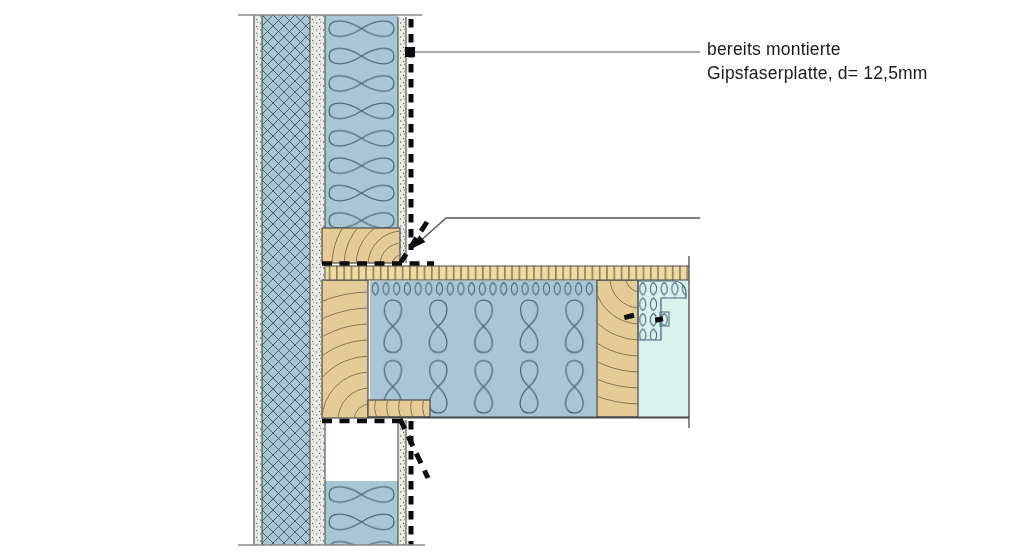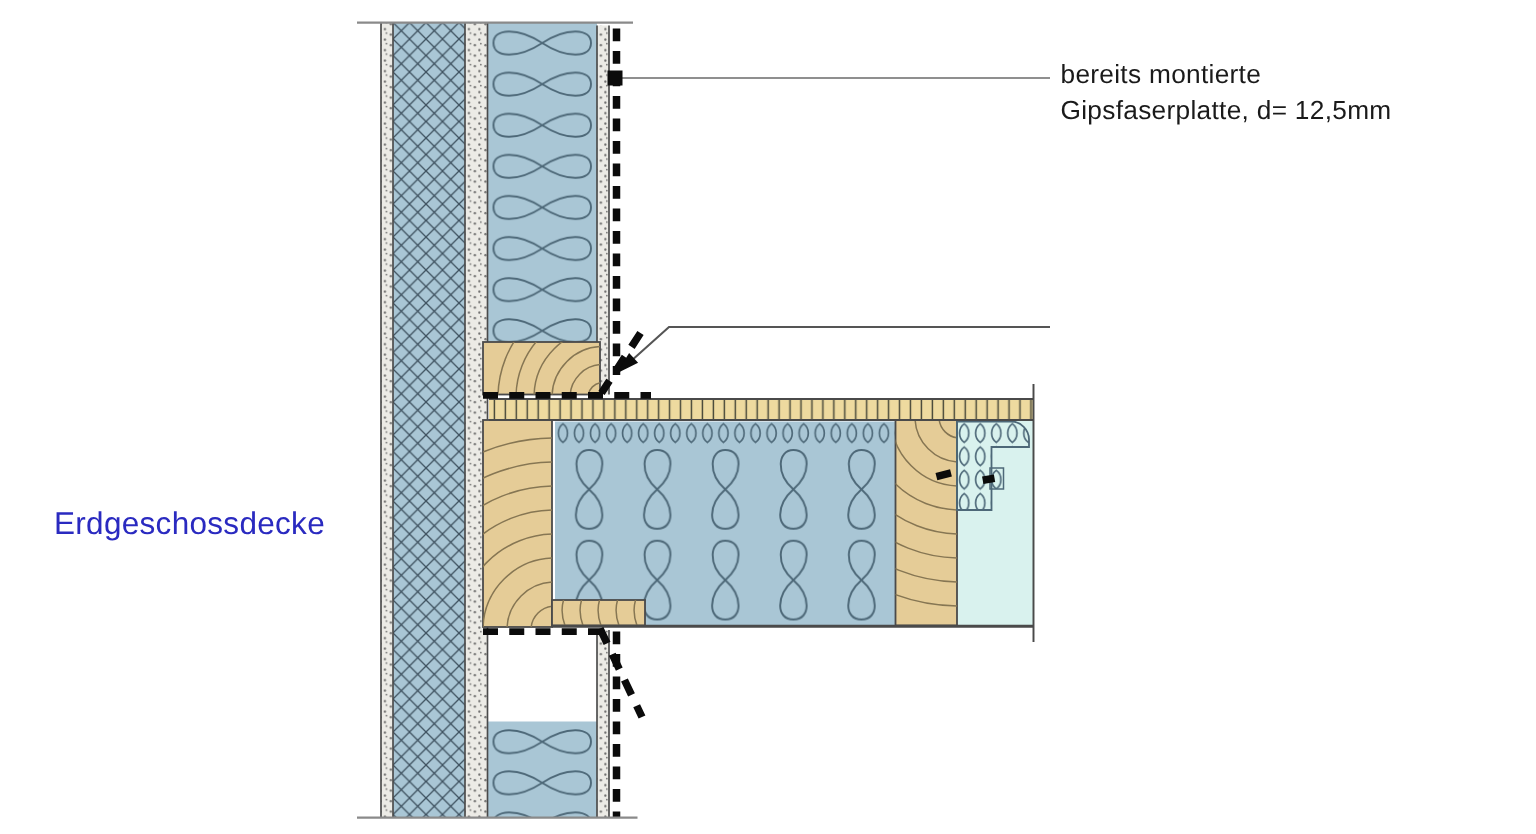--- a/index.html
+++ b/index.html
@@ -180,14 +180,13 @@
   <g>
     <path d="M413,52 H700" style="stroke:var(--leader-gray)" stroke-width="1.4" fill="none"></path>
     <rect x="405" y="47" width="10" height="10" style="fill:var(--dash-black)"></rect>
     <path d="M700,218 H446 L417,244" style="stroke:var(--leader-dark)" stroke-width="1.4" fill="none"></path>
     <polygon points="411,249 419.4,235.3 425.4,241.9" style="fill:var(--dash-black)"></polygon>
   </g>
 </svg>
 
   <div class="label label-gips">bereits montierte
 Gipsfaserplatte, d= 12,5mm</div>
-  <div class="label label-egd">Erdgeschossdecke</div>
 </div>
 
 </body></html>

